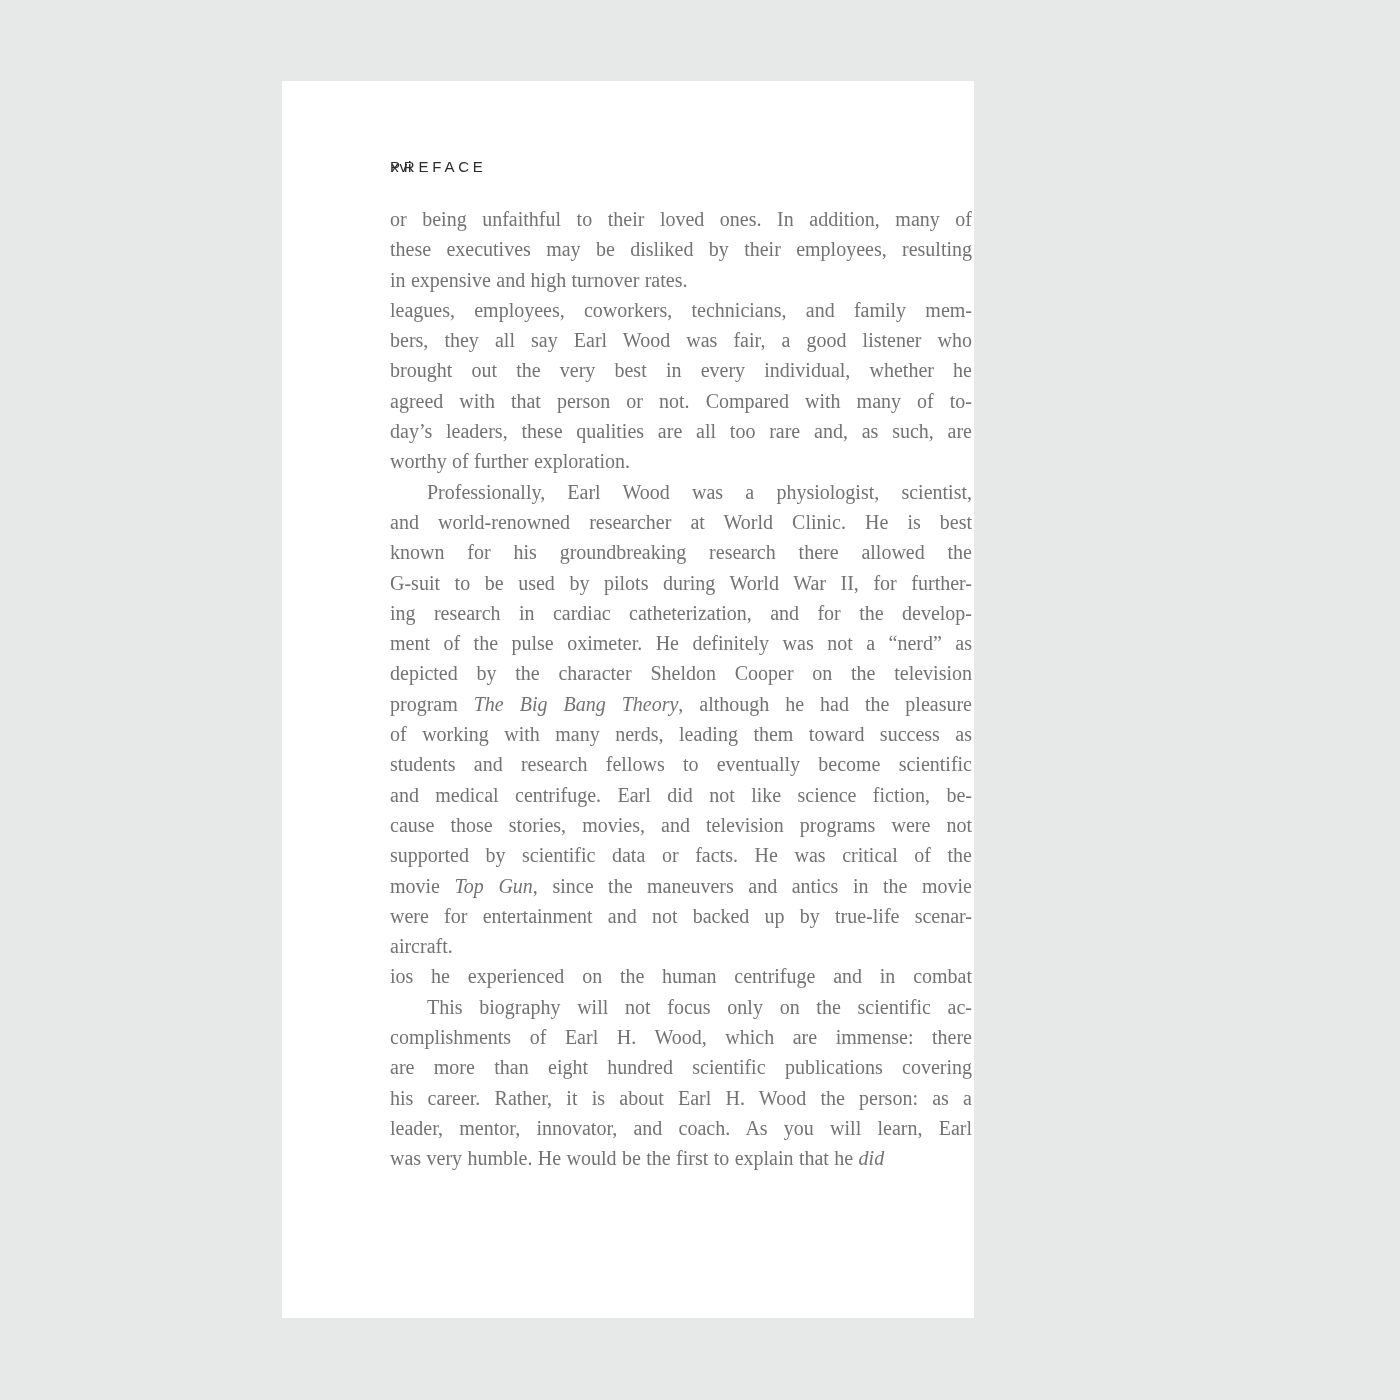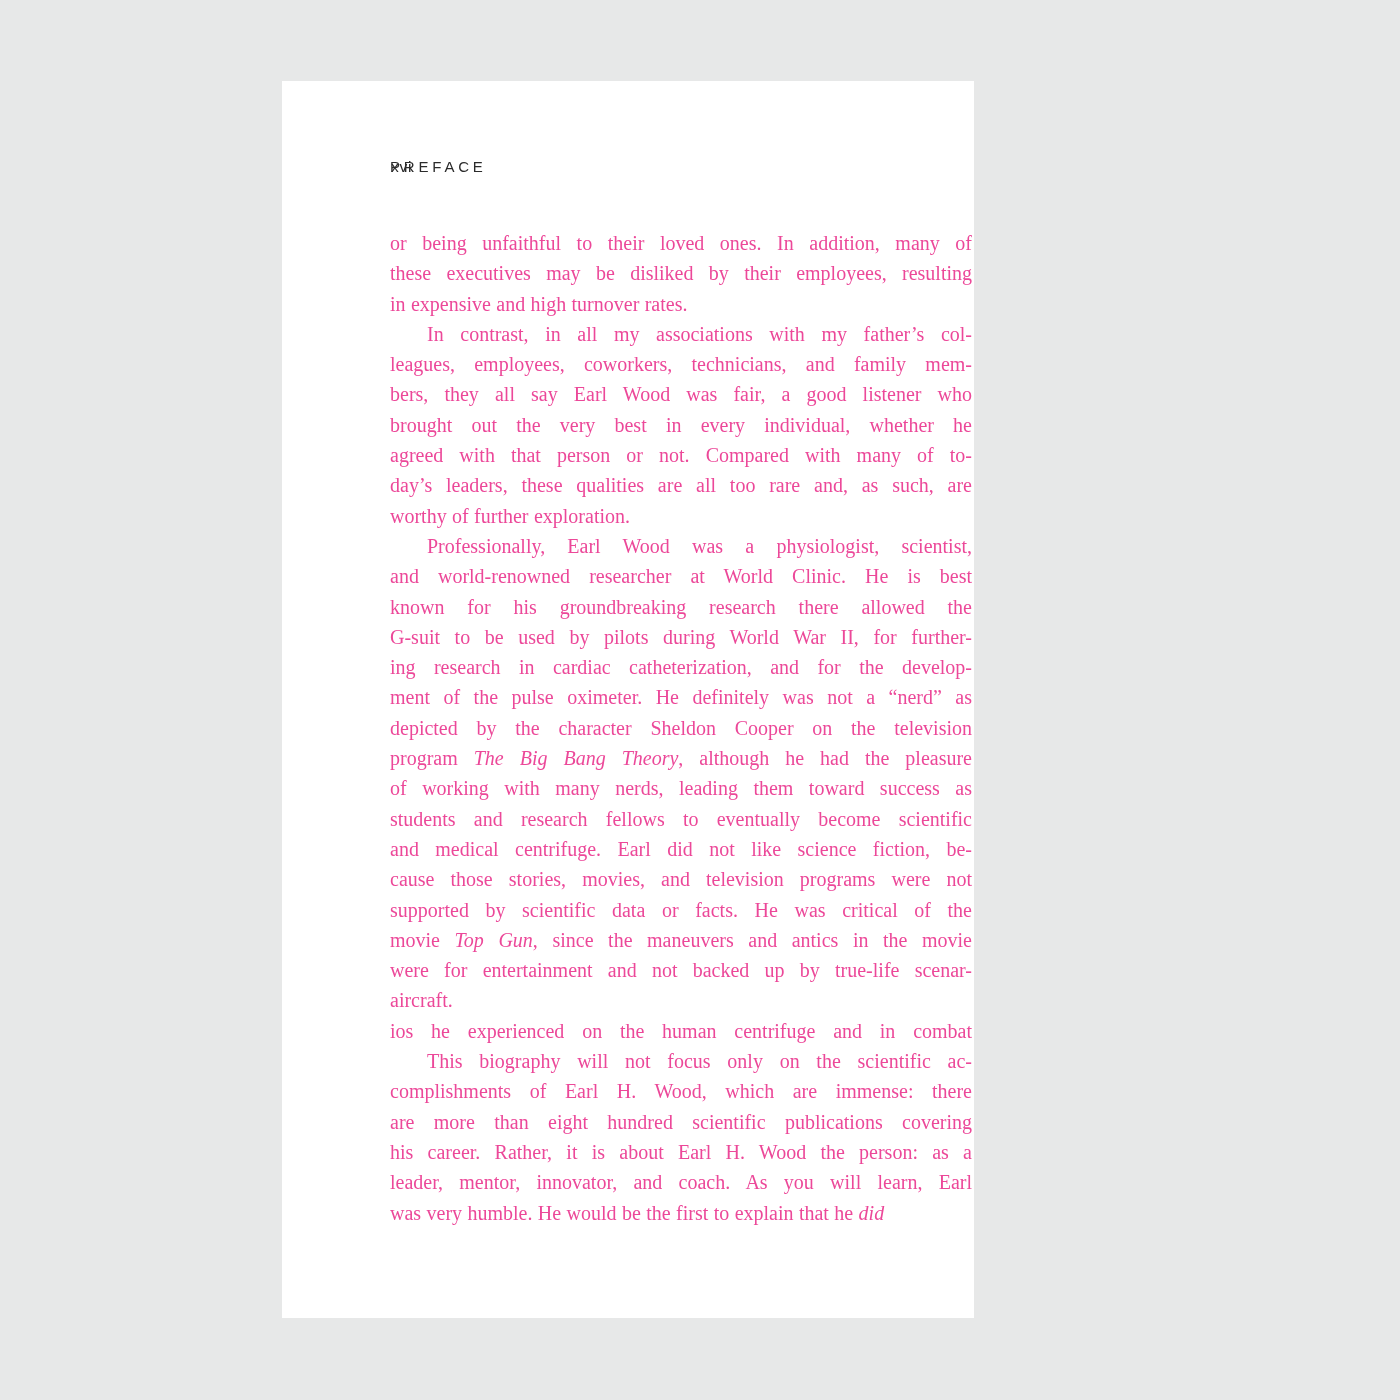--- a/index.html
+++ b/index.html
@@ -81,28 +81,27 @@
 </style>
 </head>
 <body style="background: rgb(231, 232, 232);">
 
 <div class="viewport">
   <div class="book-page" style="background: rgb(255, 255, 255);">
     <div class="page-header" style="color: rgb(43, 43, 43);">
       <span class="folio">xvi</span>
       <span class="running-head">PREFACE</span>
     </div>
-    <div class="page-body" style="color: #ec4899; margin-top: 24px;">
+    <div class="page-body" style="color: #737373;">
         <div class="paragraph">
           <div class="text-line">or being unfaithful to their loved ones. In addition, many of</div>
           <div class="text-line">these executives may be disliked by their employees, resulting</div>
           <div class="text-line last-line">in expensive and high turnover rates.</div>
         </div>
         <div class="paragraph">
-          <div class="text-line indented">In contrast, in all my associations with my father’s col-</div>
           <div class="text-line">leagues, employees, coworkers, technicians, and family mem-</div>
           <div class="text-line">bers, they all say Earl Wood was fair, a good listener who</div>
           <div class="text-line">brought out the very best in every individual, whether he</div>
           <div class="text-line">agreed with that person or not. Compared with many of to-</div>
           <div class="text-line">day’s leaders, these qualities are all too rare and, as such, are</div>
           <div class="text-line last-line">worthy of further exploration.</div>
         </div>
         <div class="paragraph">
           <div class="text-line indented">Professionally, Earl Wood was a physiologist, scientist,</div>
           <div class="text-line">and world-renowned researcher at World Clinic. He is best</div>

